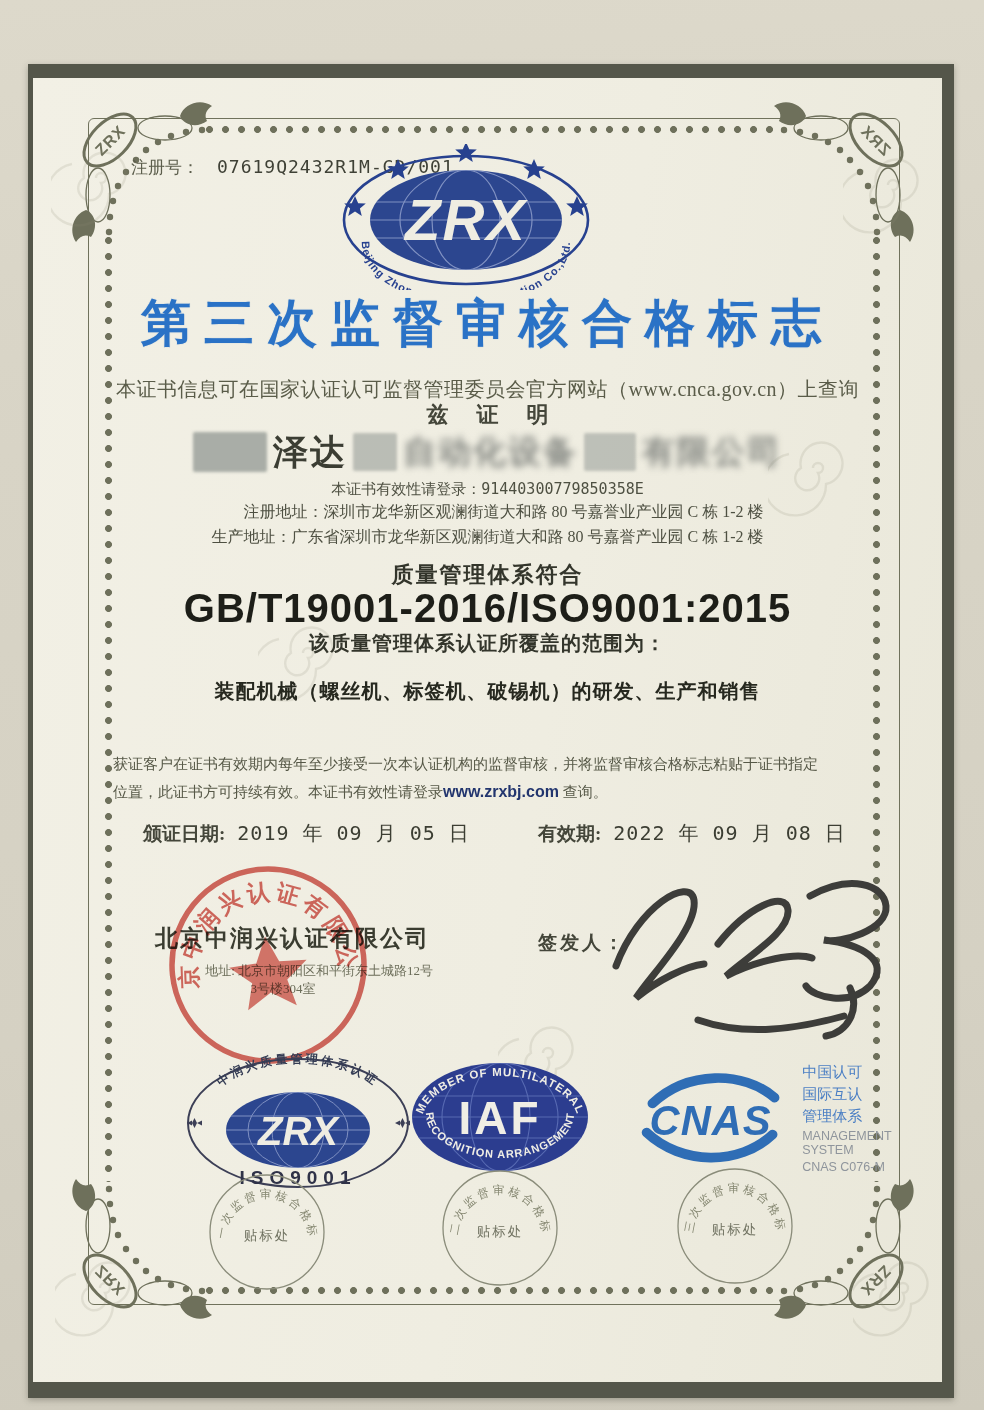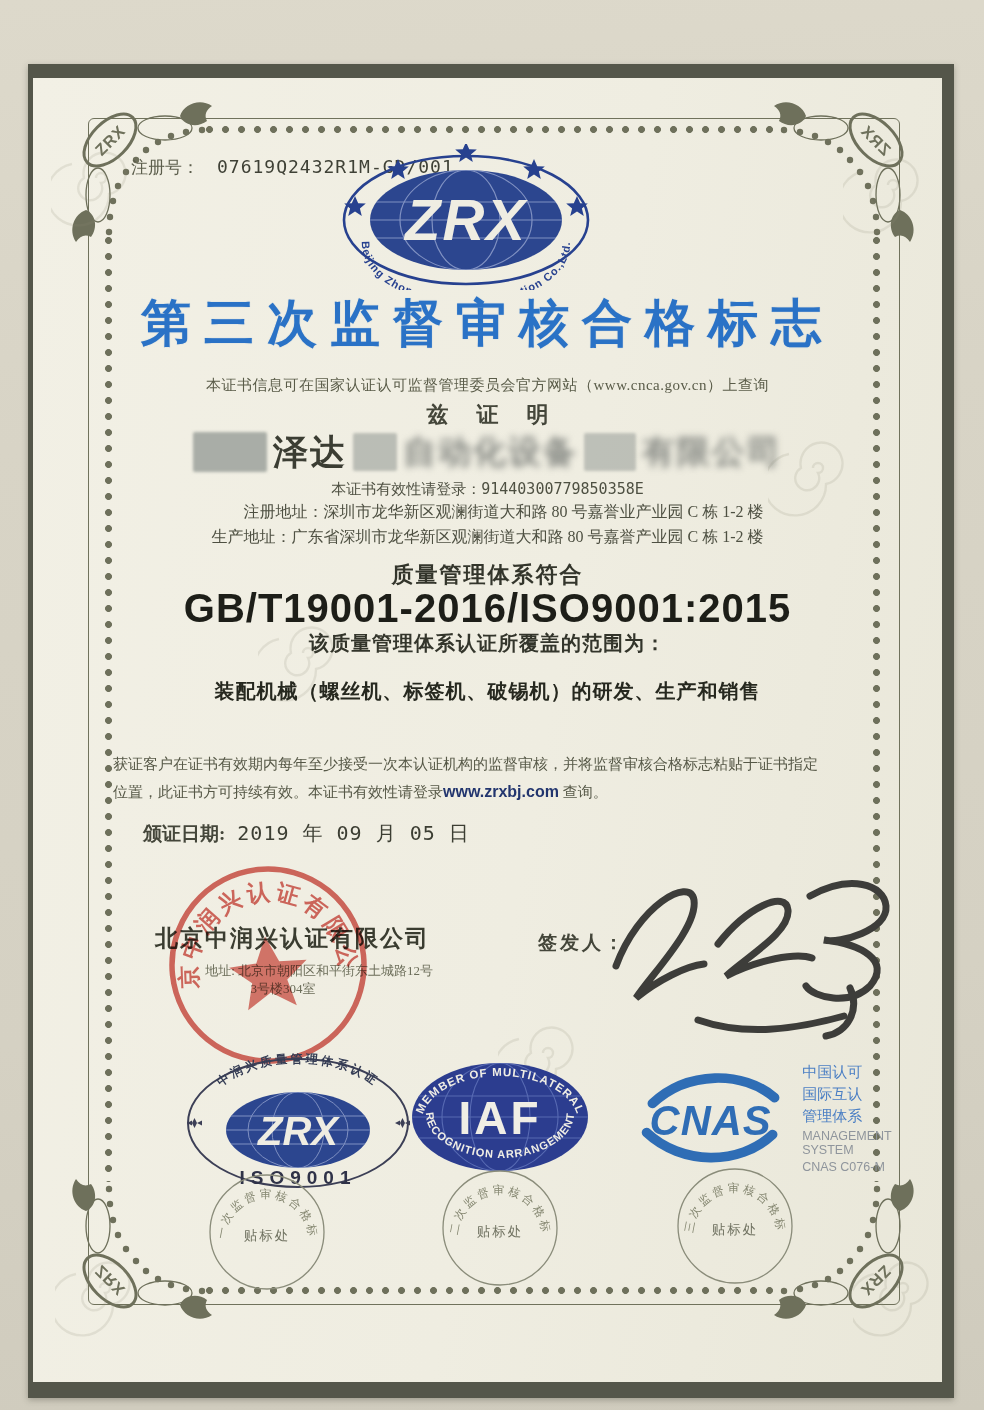--- a/index.html
+++ b/index.html
@@ -25,21 +25,21 @@
     border:1.6px solid #70725c;border-radius:6px;
   }
   .dots-h{position:absolute;height:9px;background-image:radial-gradient(circle at 4.5px 4.5px,#6e705b 3.1px,transparent 3.8px);background-size:16px 9px;background-repeat:repeat-x;}
   .dots-v{position:absolute;width:9px;background-image:radial-gradient(circle at 4.5px 4.5px,#6e705b 3.1px,transparent 3.8px);background-size:9px 16px;background-repeat:repeat-y;}
   .center{left:0;right:0;text-align:center;}
   .title{
     font-family:"Liberation Sans","DejaVu Sans",sans-serif;
     font-weight:bold;font-size:50px;letter-spacing:13px;color:#2a72c6;
     text-shadow:0 0 1px rgba(42,114,198,.45);
   }
-  .small-olive{font-size:15px;color:#5a5c49;letter-spacing:.5px;}
+  .small-olive{font-size:20px;color:#5a5c49;letter-spacing:.5px;}
   .certify{font-size:22px;font-weight:bold;letter-spacing:28px;color:#44463a;text-indent:28px;}
   .company-row{display:flex;align-items:center;justify-content:center;gap:6px;}
   .company-visible{font-size:35px;font-weight:bold;color:#3b3d33;letter-spacing:2px;}
   .company-blur{font-size:33px;font-weight:bold;color:#848782;filter:blur(3.5px);letter-spacing:2px;}
   .redact{background:#a9ada7;filter:blur(1.6px);border-radius:2px;}
   .line{font-size:16px;color:#4e5042;}
   .bold-line{font-weight:bold;color:#33352b;}
   .standard{font-family:"Liberation Sans","DejaVu Sans",sans-serif;font-weight:bold;font-size:40px;color:#1d1e18;letter-spacing:1px;}
   .scope{font-size:20px;color:#26281f;font-weight:bold;letter-spacing:1px;}
   .notice{font-size:15px;color:#565847;line-height:28px;text-align:justify;}
@@ -197,20 +197,24 @@
 
   <div class="abs notice" style="left:80px;top:672px;width:762px;">
     <span>获证客户在证书有效期内每年至少接受一次本认证机构的监督审核，并将监督审核合格标志粘贴于证书指定</span><br>
     <span>位置，此证书方可持续有效。本证书有效性请登录</span><span class="url">www.zrxbj.com</span><span> 查询。</span>
   </div>
 
   <div class="abs" style="left:110px;top:742px;">
     <span class="date-label">颁证日期:</span>
     <span class="date-val" style="margin-left:8px;">2019 年 09 月 05 日</span>
   </div>
+  <div class="abs" style="left:505px;top:742px;">
+    <span class="date-label">有效期:</span>
+    <span class="date-val" style="margin-left:8px;">2022 年 09 月 08 日</span>
+  </div>
 
   <div class="abs issuer" style="left:122px;top:845px;">北京中润兴认证有限公司</div>
   <div class="abs issuer-addr" style="left:100px;top:884px;width:300px;text-align:right;font-family:Liberation Serif, serif;">地址: 北京市朝阳区和平街东土城路12号</div>
   <div class="abs issuer-addr" style="left:100px;top:902px;width:300px;text-align:center;">3号楼304室</div>
 
   <svg class="abs" style="left:130px;top:782px;opacity:.82;mix-blend-mode:multiply;transform:rotate(-6deg);" width="210" height="210" viewBox="0 0 210 210">
     <circle cx="105" cy="105" r="96" fill="none" stroke="#d04b43" stroke-width="5.5"></circle>
     <use href="#star" transform="translate(105,116) scale(3.6)" fill="#d04b43" opacity=".9"></use>
     <path id="stampArc" d="M 33,112 A 72,72 0 1 1 177,112" fill="none"></path>
     <text font-size="23" font-weight="bold" fill="#d04b43" letter-spacing="4">

